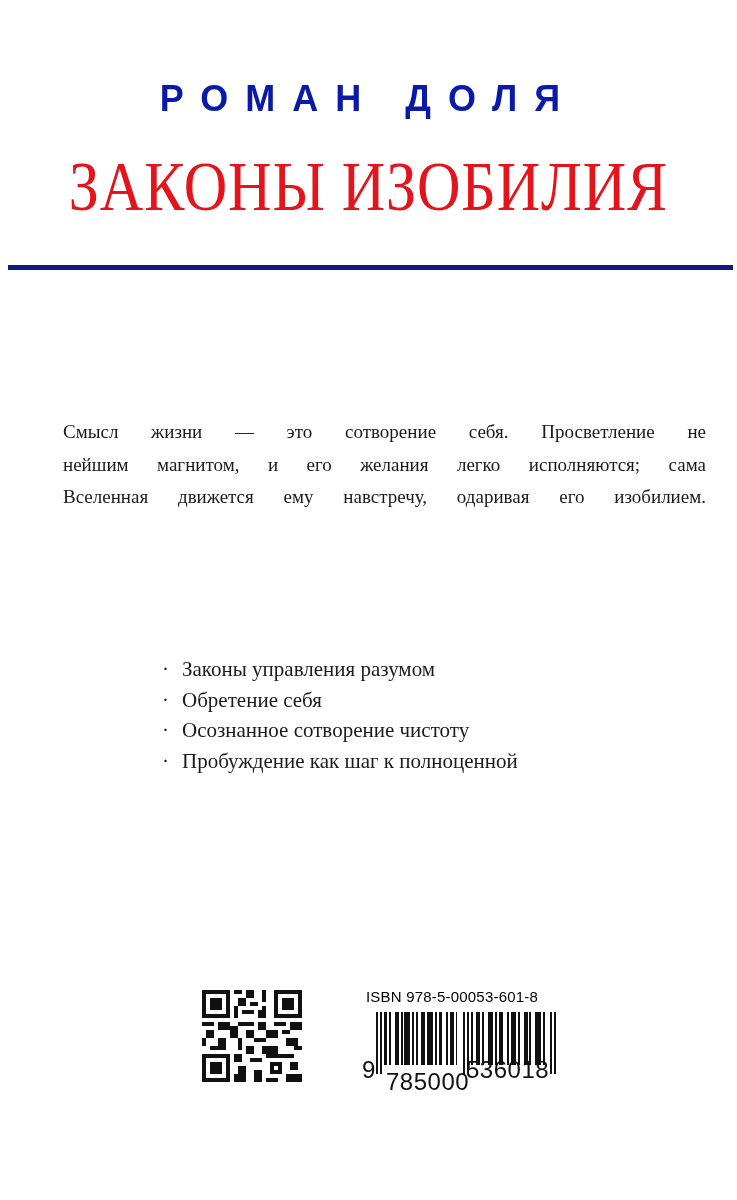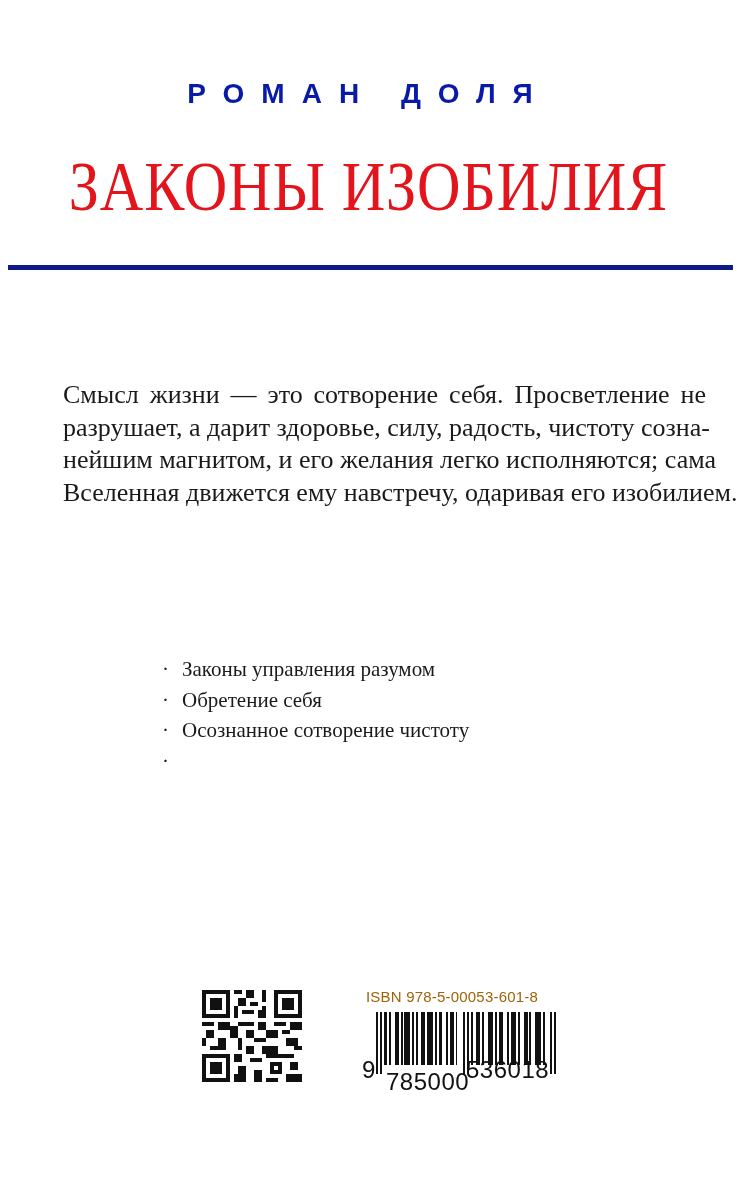--- a/index.html
+++ b/index.html
@@ -1,53 +1,52 @@
 <!DOCTYPE html>
 <html><head>
 <meta charset="utf-8">
 <style>
   html, body { margin: 0; padding: 0; background: #ffffff; }
   body { width: 737px; height: 1200px; position: relative; overflow: hidden; font-family: "DejaVu Serif", serif; }
-  .author { position: absolute; left: 0; top: 78px; width: 737px; text-align: center; color: #0a1aa8; font-family: "Liberation Sans", sans-serif; font-weight: bold; font-size: 28px; letter-spacing: 17px; }
+  .author { position: absolute; left: 0; top: 78px; width: 737px; text-align: center; color: #0a1aa8; font-family: "Liberation Sans", sans-serif; font-weight: bold; font-size: 36px; letter-spacing: 17px; }
   .title { position: absolute; left: 0; top: 152px; width: 737px; text-align: center; color: #e3141b; font-family: "Liberation Serif", serif; font-size: 70px; letter-spacing: 1px; transform: scaleX(0.86); transform-origin: center; line-height: 1; }
   .rule { position: absolute; left: 8px; top: 265px; width: 725px; height: 5px; background: #0e1a85; }
-  .annotation { position: absolute; left: 63px; top: 379px; width: 643px; font-family: "Liberation Serif", serif; font-size: 26px; line-height: 32.5px; color: #1a1a1a; text-align: justify; }
+  .annotation { position: absolute; left: 63px; top: 416px; width: 643px; font-family: "Liberation Serif", serif; font-size: 19px; line-height: 32.5px; color: #1a1a1a; text-align: justify; }
   .annotation .line { display: block; text-align: justify; text-align-last: justify; white-space: nowrap; }
   .annotation .line.last { text-align-last: left; }
   .bullets { position: absolute; left: 160px; top: 654px; width: 460px; font-family: "Liberation Serif", serif; font-size: 21px; line-height: 30.5px; color: #1a1a1a; list-style: none; margin: 0; padding: 0; }
   .bullets li { position: relative; padding-left: 22px; }
   .bullets li .dot { position: absolute; left: 2px; top: 0; }
   .qr { position: absolute; left: 202px; top: 990px; width: 100px; height: 92px; }
   .isbn-block { position: absolute; left: 362px; top: 988px; width: 200px; height: 100px; }
-  .isbn-text { position: absolute; left: 4px; top: 0; font-family: "Liberation Sans", sans-serif; font-size: 15px; color: #a16207; letter-spacing: 0.2px; }
+  .isbn-text { position: absolute; left: 4px; top: 0; font-family: "Liberation Sans", sans-serif; font-size: 15px; color: #000000; letter-spacing: 0.2px; }
   .barcode { position: absolute; left: 14px; top: 24px; width: 180px; height: 62px; }
   .barcode-digits { position: absolute; left: 0; top: 68px; width: 200px; font-family: "Liberation Sans", sans-serif; font-size: 24px; color: #111; }
   .barcode-digits .first { position: absolute; left: 0; top: 0; }
   .barcode-digits .g1 { position: absolute; left: 24px; top: 12px; letter-spacing: 0.5px; }
   .barcode-digits .g2 { position: absolute; left: 104px; top: 0; letter-spacing: 0.5px; }
 </style>
 </head>
 <body>
 
 <div class="author">РОМАН ДОЛЯ</div>
 <div class="title">ЗАКОНЫ ИЗОБИЛИЯ</div>
 <div class="rule"></div>
 
 <div class="annotation">
   <span class="line" style="text-indent:0;padding-left:0">Смысл жизни — это сотворение себя. Просветление не</span>
-  <span class="line">разрушает, а дарит здоровье, силу, радость, чистоту созна-</span>
   <span class="line">нейшим магнитом, и его желания легко исполняются; сама</span>
   <span class="line">Вселенная движется ему навстречу, одаривая его изобилием.</span>
 </div>
 
 <ul class="bullets">
   <li><span class="dot">·</span><span>Законы управления разумом</span></li>
   <li><span class="dot">·</span><span>Обретение себя</span></li>
   <li><span class="dot">·</span><span>Осознанное сотворение чистоту</span></li>
-  <li><span class="dot">·</span></li>
+  <li><span class="dot">·</span><span>Пробуждение как шаг к полноценной</span></li>
 </ul>
 
 <svg class="qr" viewBox="0 0 25 23" preserveAspectRatio="none" shape-rendering="crispEdges">
   <rect width="25" height="23" fill="#fff"></rect>
   <g fill="#111">
     <rect x="0" y="0" width="7" height="7"></rect>
       <rect x="1" y="1" width="5" height="5" fill="#fff"></rect>
       <rect x="2" y="2" width="3" height="3"></rect>
     <rect x="18" y="0" width="7" height="7"></rect>
       <rect x="19" y="1" width="5" height="5" fill="#fff"></rect>

